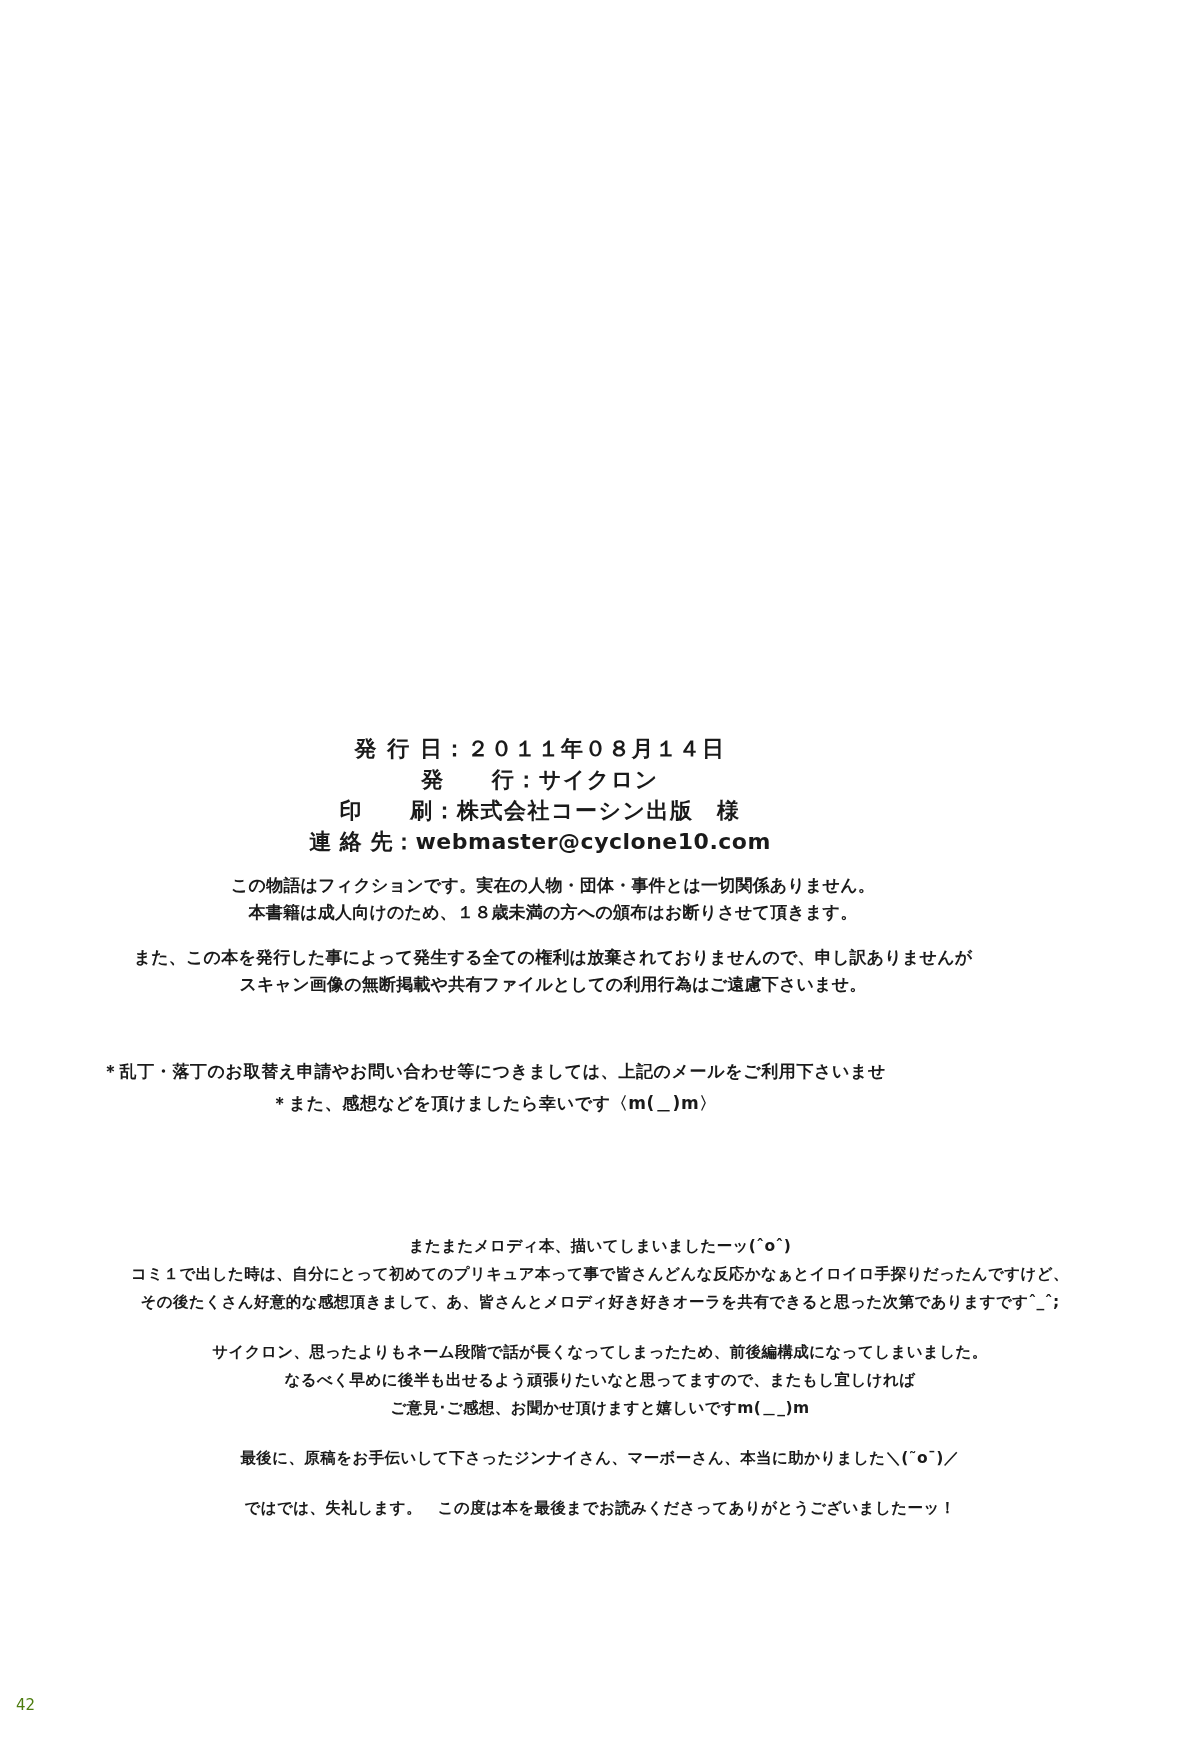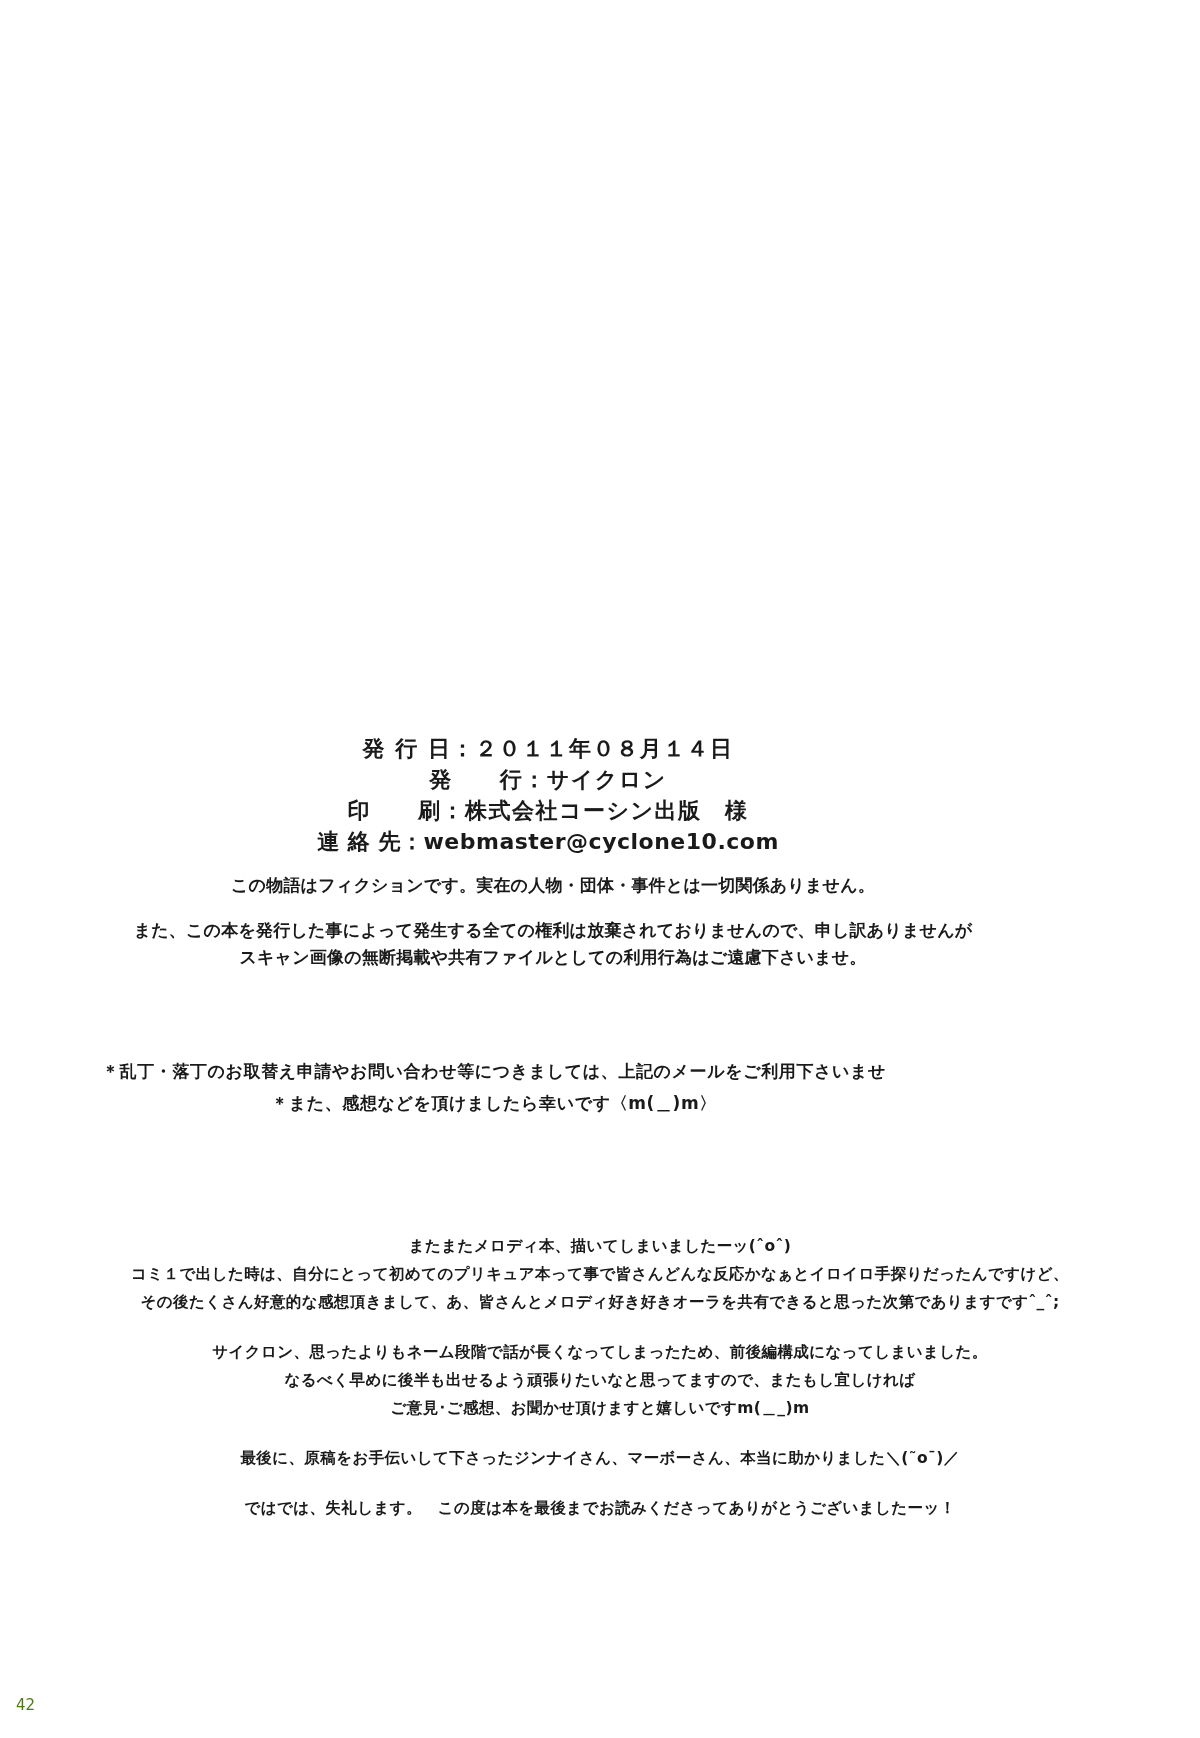--- a/index.html
+++ b/index.html
@@ -17,21 +17,21 @@
   }
   .page {
     position: absolute;
     inset: 0;
   }
 
   
   .colophon {
     position: absolute;
     top: 735px;
-    left: 12px;
+    left: 4px;
     width: 1072px;
     text-align: center;
   }
   .colophon .line {
     font-size: 22px;
     font-weight: bold;
     letter-spacing: 1.5px;
     line-height: 28px;
     margin: 0 0 3px 0;
     white-space: pre;
@@ -114,20 +114,21 @@
 
   <section class="colophon">
     <p class="line">発 行 日：２０１１年０８月１４日</p>
     <p class="line">発　　行：サイクロン</p>
     <p class="line">印　　刷：株式会社コーシン出版　様</p>
     <p class="line mail">連 絡 先：webmaster@cyclone10.com</p>
   </section>
 
   <section class="notice">
     <p>この物語はフィクションです。実在の人物・団体・事件とは一切関係ありません。</p>
+    <p>本書籍は成人向けのため、１８歳未満の方への頒布はお断りさせて頂きます。</p>
     <div class="gap"></div>
     <p>また、この本を発行した事によって発生する全ての権利は放棄されておりませんので、申し訳ありませんが</p>
     <p>スキャン画像の無断掲載や共有ファイルとしての利用行為はご遠慮下さいませ。</p>
   </section>
 
   <section class="starnotes">
     <p>＊乱丁・落丁のお取替え申請やお問い合わせ等につきましては、上記のメールをご利用下さいませ</p>
     <p>＊また、感想などを頂けましたら幸いです〈m(＿)m〉</p>
   </section>
 

